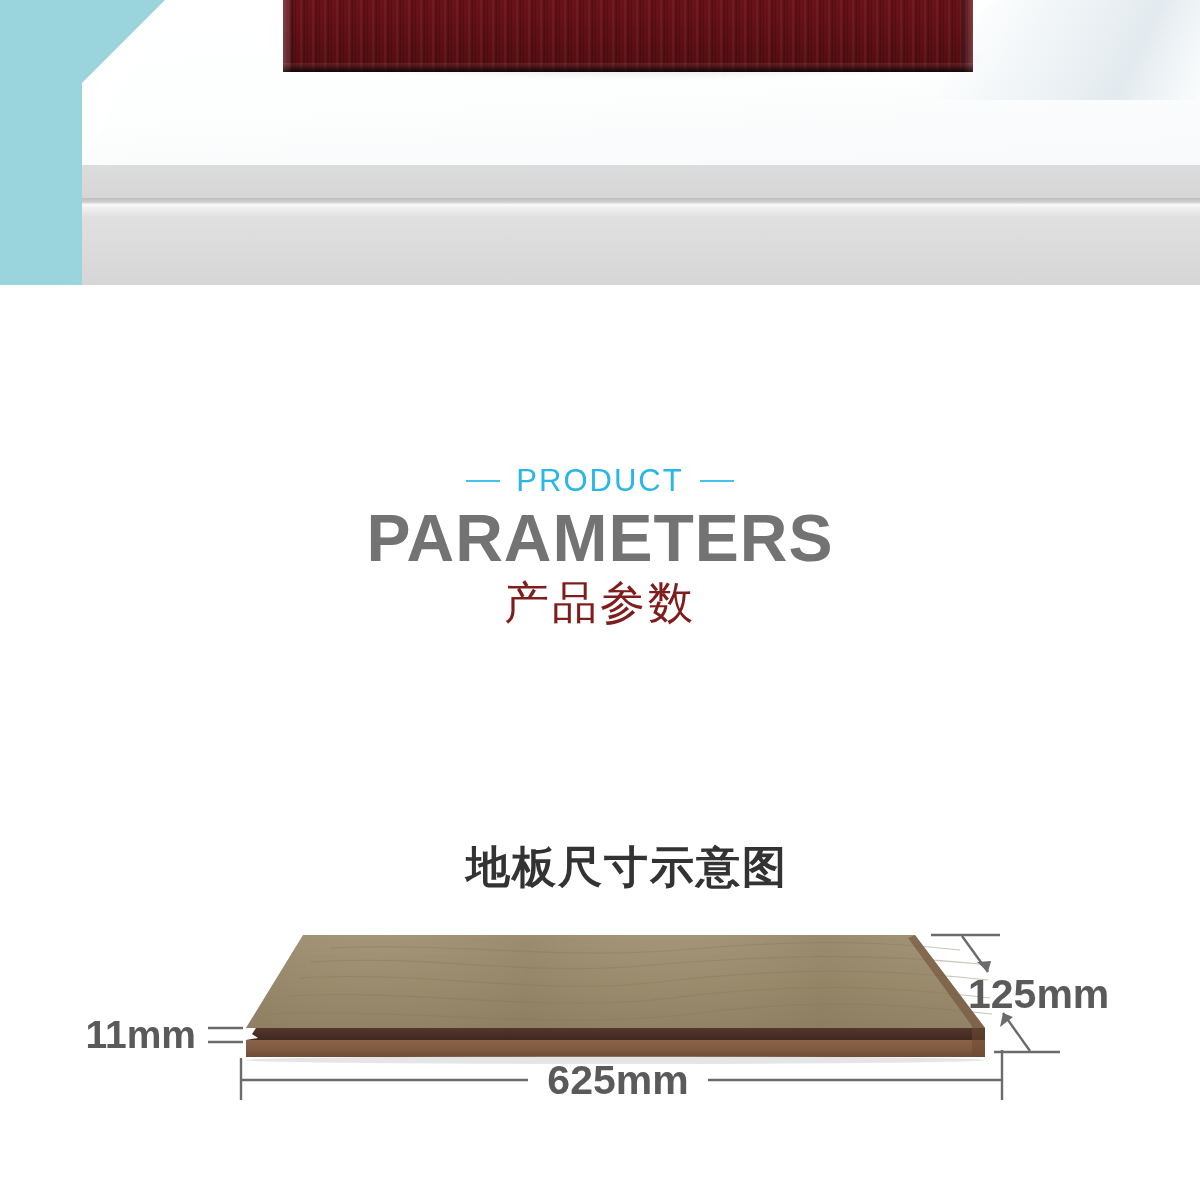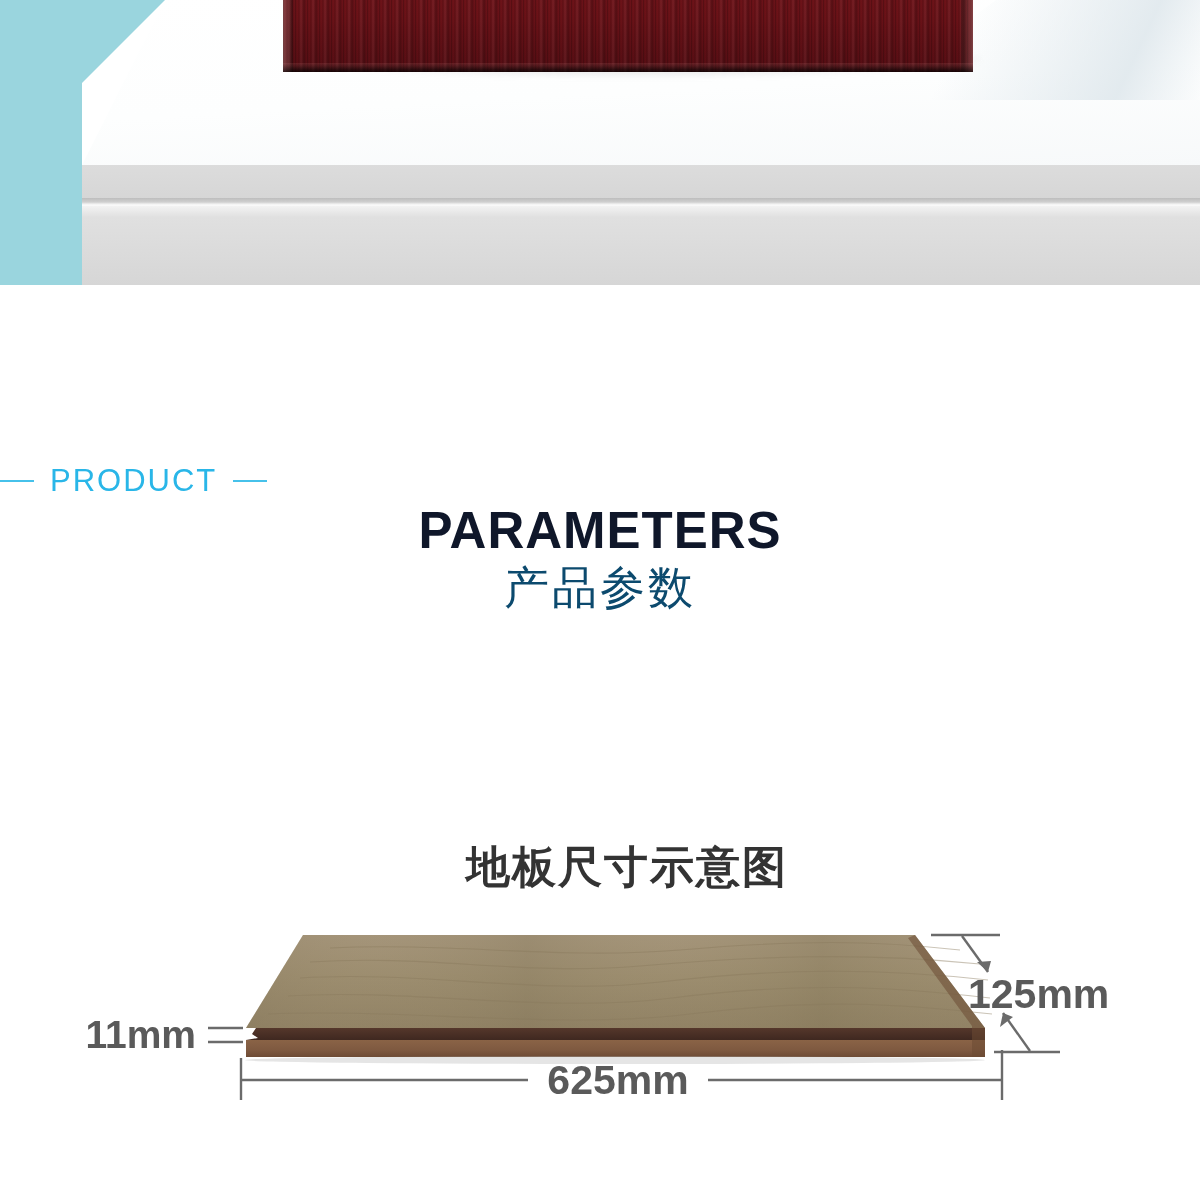--- a/index.html
+++ b/index.html
@@ -151,47 +151,48 @@
   .title-block {
     position: absolute;
     left: 0;
     top: 465px;
     width: 1200px;
     text-align: center;
   }
   .eyebrow {
     display: flex;
     align-items: center;
+    justify-content: center;
     gap: 16px;
     color: #29b6e8;
     font-size: 31px;
     letter-spacing: 2px;
     line-height: 1;
     font-weight: 300;
   }
   .eyebrow .dash {
     display: block;
     width: 34px;
     height: 2px;
     background: #46c1ea;
   }
   .eyebrow .eyebrow-text {
     font-weight: 300;
   }
   .headline {
     margin-top: 8px;
-    color: #0f172a;
-    font-size: 51px;
+    color: #737373;
+    font-size: 66px;
     font-weight: bold;
     letter-spacing: 1px;
     line-height: 1.05;
   }
   .subhead {
     margin-top: 4px;
-    color: #0c4a6e;
+    color: #7f1d1d;
     font-size: 45px;
     font-weight: 400;
     letter-spacing: 3px;
     line-height: 1.15;
   }
 
   
   .diagram-heading {
     position: absolute;
     left: 0;

